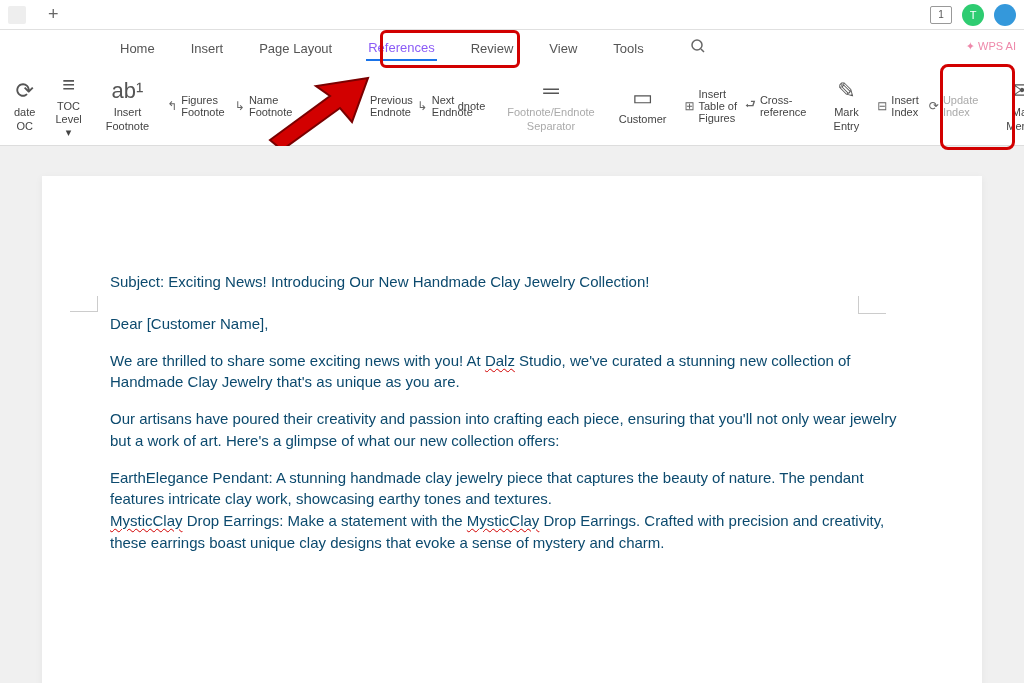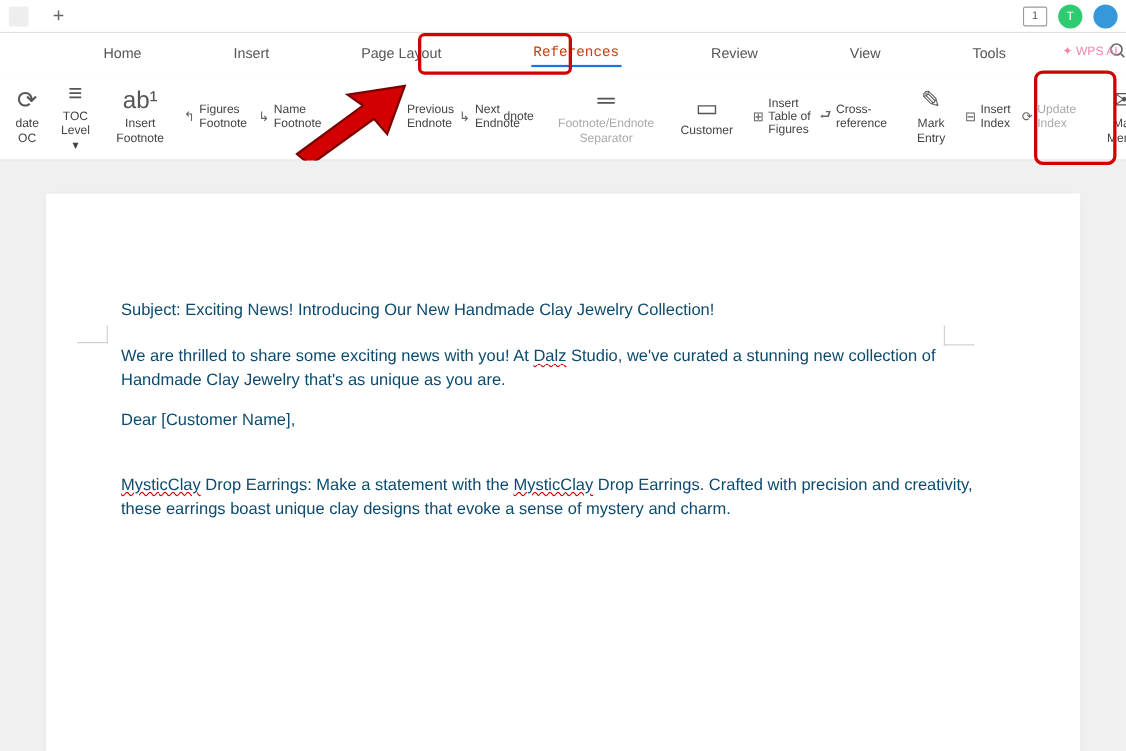--- a/index.html
+++ b/index.html
@@ -6,23 +6,23 @@
     body { background: #f5f5f5; width: 1024px; height: 683px; overflow: hidden; position: relative; }
 
     .title-bar { height: 30px; background: #fff; border-bottom: 1px solid #e0e0e0; display: flex; align-items: center; padding: 0 8px; }
     .tab-home { width: 18px; height: 18px; background: #eee; border-radius: 2px; }
     .plus-tab { margin-left: 22px; font-size: 18px; color: #666; }
     .right-icons { margin-left: auto; display: flex; gap: 10px; align-items: center; }
     .badge-1 { width: 22px; height: 18px; border: 1px solid #999; border-radius: 2px; display: flex; align-items: center; justify-content: center; font-size: 10px; color: #555; }
     .user-circle { width: 22px; height: 22px; border-radius: 50%; background: #2ecc71; color: #fff; font-size: 11px; display: flex; align-items: center; justify-content: center; }
     .user-circle.blue { background: #3498db; }
 
-    .menu-bar { height: 36px; background: #fff; display: flex; align-items: center; padding-left: 92px; gap: 32px; position: relative; justify-content: space-between; }
+    .menu-bar { height: 36px; background: #fff; display: flex; align-items: center; padding-left: 118px; gap: 32px; position: relative; }
     .menu-item { font-size: 13px; color: #555; cursor: pointer; padding: 4px 2px; }
-    .menu-item.active { color: #c2410c; border-bottom: 2px solid #1a73e8; font-weight: 500; font-family: Liberation Mono, monospace; }
+    .menu-item.active { color: #8b5cf6; border-bottom: 2px solid #1a73e8; font-weight: 500; }
     .search-icon { margin-left: 12px; }
     .wps-ai { position: absolute; right: 8px; color: #e8a; font-size: 11px; top: 10px; margin-left: 29px; }
 
     .highlight-box-tabs { position: absolute; top: 30px; left: 380px; width: 140px; height: 38px; border: 3px solid #d20000; border-radius: 6px; pointer-events: none; z-index: 10; }
     .highlight-box-mail { position: absolute; top: 64px; left: 940px; width: 75px; height: 86px; border: 3px solid #d20000; border-radius: 8px; pointer-events: none; z-index: 10; }
 
     .ribbon { height: 80px; background: #fff; border-bottom: 1px solid #ddd; display: flex; align-items: center; padding: 0 4px; }
     .ribbon-group { display: flex; flex-direction: column; align-items: center; padding: 6px 10px; font-size: 11px; color: #444; }
     .ribbon-group .icon-box { font-size: 22px; color: #555; margin-bottom: 2px; }
     .ribbon-group .label { text-align: center; line-height: 1.2; }
@@ -166,23 +166,24 @@
     <path d="M 20 72 L 80 28 L 66 18 L 118 10 L 102 54 L 90 40 L 32 82 Z" fill="#d20000" stroke="#7a0000" stroke-width="2"></path>
   </svg>
 </div>
 
 <div class="doc-area">
   <div class="page">
     <div class="margin-mark-tl"></div>
     <div class="margin-mark-tr"></div>
     <div class="doc-text">
       <p class="subject">Subject: Exciting News! Introducing Our New Handmade Clay Jewelry Collection!</p>
+      <p>Dear [Customer Name],</p>
       <p>
         <span>We are thrilled to share some exciting news with you! At </span><span class="wavy">Dalz</span><span> Studio, we've curated a stunning new collection of Handmade Clay Jewelry that's as unique as you are.</span>
       </p>
-      <p>Dear [Customer Name],</p>
+      <p>Our artisans have poured their creativity and passion into crafting each piece, ensuring that you'll not only wear jewelry but a work of art. Here's a glimpse of what our new collection offers:</p>
       <p style="margin-bottom:0">
-        <br>
+        <span>EarthElegance Pendant: A stunning handmade clay jewelry piece that captures the beauty of nature. The pendant features intricate clay work, showcasing earthy tones and textures.</span><br>
         <span class="wavy">MysticClay</span><span> Drop Earrings: Make a statement with the </span><span class="wavy">MysticClay</span><span> Drop Earrings. Crafted with precision and creativity, these earrings boast unique clay designs that evoke a sense of mystery and charm.</span><br>
       </p>
     </div>
   </div>
 </div>
 
 </body></html>

